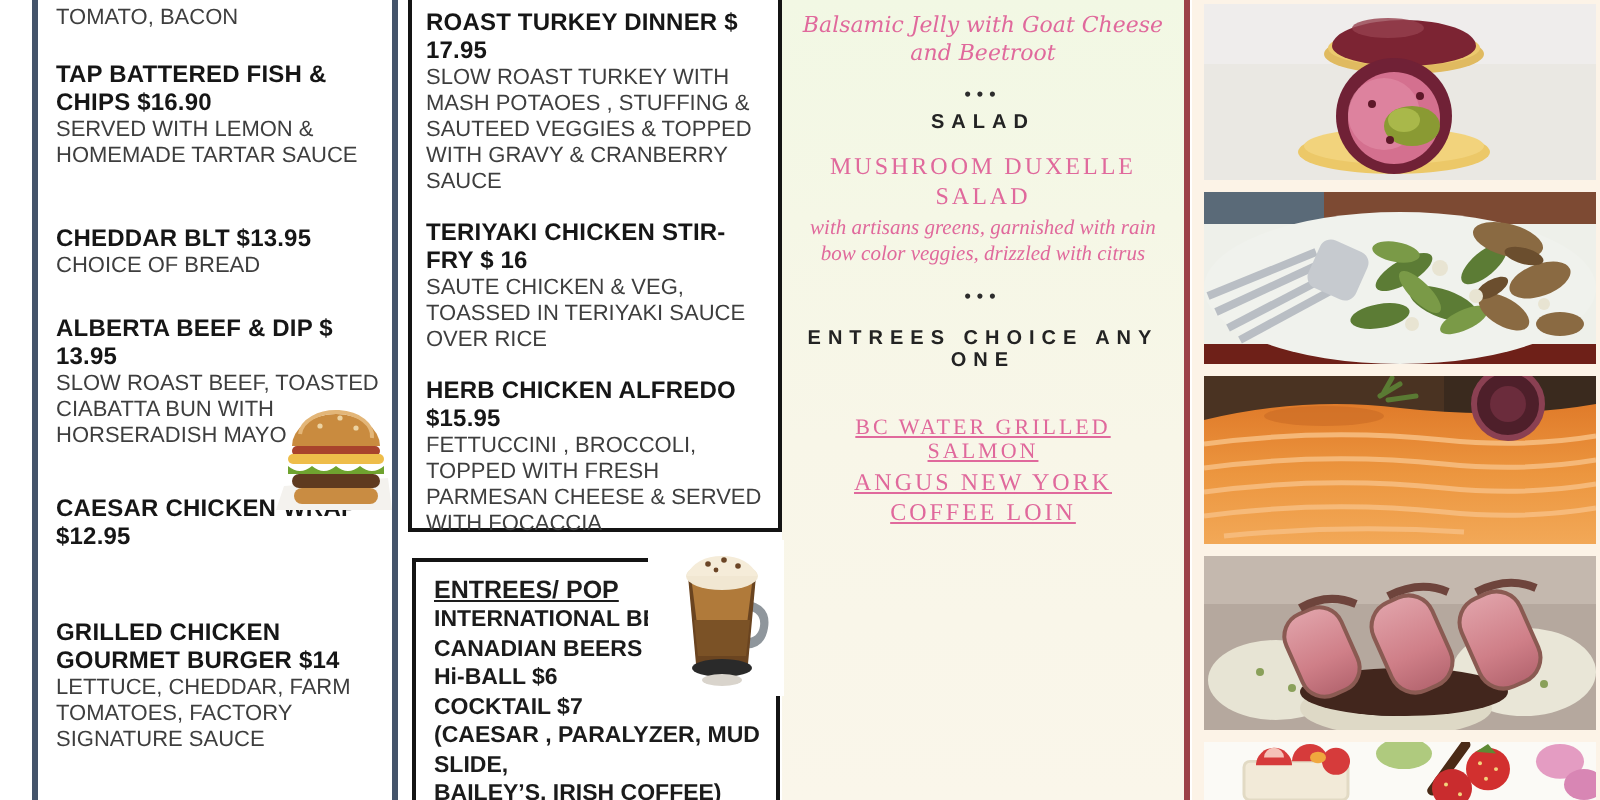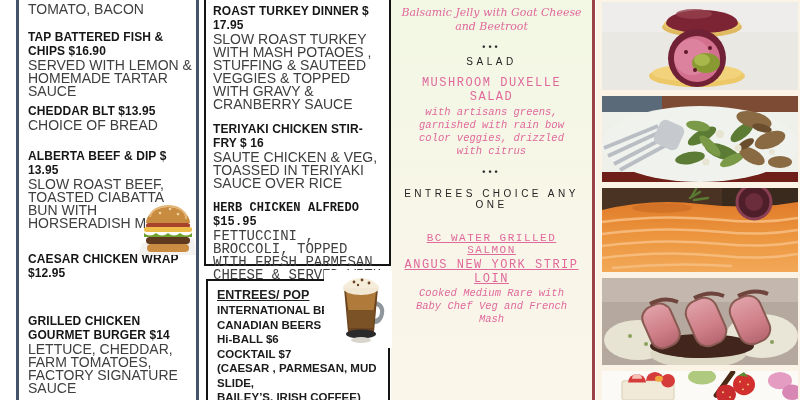--- a/index.html
+++ b/index.html
@@ -13,21 +13,21 @@
     width:800px;height:400px;position:relative;overflow:hidden;background:#ffffff;
     font-family:"Liberation Sans",sans-serif;color:var(--ink);
   }
   
   .left-col{
     position:absolute;left:16px;top:-6px;bottom:-6px;width:183px;box-sizing:border-box;
     border-left:3px solid var(--border-blue);border-right:3px solid var(--border-blue);
     background:#fff;padding:8px 4px 0 9px;
   }
   .item-title{font-weight:bold;font-size:12px;line-height:14px;color:#161616;letter-spacing:.1px;}
-  .item-desc{font-size:14px;line-height:13px;color:#3e3e3e;margin-top:1px;}
+  .item-desc{font-size:11px;line-height:13px;color:#3e3e3e;margin-top:1px;}
   .menu-item{margin-top:13px;}
   
   .mid-box1{
     position:absolute;left:204px;top:-6px;width:187px;height:272px;box-sizing:border-box;
     border:2.5px solid #141414;background:#fff;padding:8px 7px 0 7px;
   }
   .mid-box1 .menu-item:first-child{margin-top:0;}
   .mid-box2{
     position:absolute;left:206px;top:279px;width:184px;height:130px;box-sizing:border-box;
     border:2.5px solid #141414;background:#fff;padding:7px 8px 0 9px;
@@ -41,45 +41,45 @@
   .special-panel{
     position:absolute;left:391px;top:0;bottom:0;width:204px;box-sizing:border-box;
     background:linear-gradient(180deg,#f2f8e4 0%,#f8f6e8 55%,#faf6ea 100%);
     border-right:3px solid var(--border-red);
     display:flex;flex-direction:column;align-items:center;text-align:center;
     padding:4px 10px 0 10px;
   }
   .sp-script{font-family:"DejaVu Serif",serif;font-style:italic;color:var(--accent-pink);}
   .sp-course{font-size:11px;line-height:14px;margin-top:2px;}
   .sp-dots{color:#2c2c2c;font-weight:bold;font-size:9px;letter-spacing:3px;line-height:10px;}
-  .sp-header{font-weight:normal;font-size:10px;letter-spacing:3.5px;color:#232323;}
-  .sp-name{font-family:Liberation Mono, monospace;color:var(--accent-pink);font-size:12px;letter-spacing:1.5px;}
+  .sp-header{font-weight:bold;font-size:10px;letter-spacing:3.5px;color:#232323;}
+  .sp-name{font-family:Liberation Serif, serif;color:var(--accent-pink);font-size:12px;letter-spacing:1.5px;}
   .sp-name.u{text-decoration:underline;}
-  .sp-desc{font-family:Liberation Mono, monospace;font-style:italic;color:var(--accent-pink);font-size:10.5px;line-height:13px;}
+  .sp-desc{font-family:Liberation Serif, serif;font-style:italic;color:var(--accent-pink);font-size:10.5px;line-height:13px;}
   
   .photo-strip{
     position:absolute;left:596px;right:0;top:0;bottom:0;background:#fcf3e7;
     padding:2px 2px 0 6px;display:flex;flex-direction:column;gap:6px;box-sizing:border-box;
   }
   .photo{width:196px;flex:0 0 auto;overflow:hidden;}
   .photo svg{display:block;width:100%;height:100%;}
   .ph1{height:88px;} .ph2{height:86px;} .ph3{height:84px;} .ph4{height:87px;} .ph5{flex:1 1 auto;}
 </style>
 </head>
 <body>
 
 <div class="left-col">
   <div class="item-desc">TOMATO, BACON</div>
 
   <div class="menu-item" style="margin-top:14px;">
     <div class="item-title">TAP BATTERED  FISH &amp; CHIPS $16.90</div>
     <div class="item-desc">SERVED WITH LEMON &amp; HOMEMADE TARTAR SAUCE</div>
   </div>
 
-  <div class="menu-item" style="margin-top:6px;">
+  <div class="menu-item" style="margin-top:27px;">
     <div class="item-title">CHEDDAR  BLT  $13.95</div>
     <div class="item-desc">CHOICE OF BREAD</div>
   </div>
 
   <div class="menu-item" style="margin-top:17px;">
     <div class="item-title">ALBERTA BEEF &amp; DIP  $ 13.95</div>
     <div class="item-desc">SLOW ROAST BEEF,  TOASTED CIABATTA BUN WITH HORSERADISH MAYO</div>
   </div>
 
   <div class="menu-item" style="margin-top:22px;">
@@ -111,37 +111,37 @@
 
 <div class="mid-box1">
   <div class="menu-item">
     <div class="item-title">ROAST  TURKEY DINNER $ 17.95</div>
     <div class="item-desc">SLOW ROAST TURKEY WITH MASH POTAOES , STUFFING &amp; SAUTEED VEGGIES &amp; TOPPED WITH GRAVY &amp; CRANBERRY SAUCE</div>
   </div>
   <div class="menu-item" style="margin-top:11px;">
     <div class="item-title">TERIYAKI CHICKEN STIR-FRY  $ 16</div>
     <div class="item-desc">SAUTE CHICKEN &amp; VEG, TOASSED IN TERIYAKI SAUCE OVER RICE</div>
   </div>
-  <div class="menu-item" style="margin-top:11px;font-family:Liberation Mono, monospace;">
+  <div class="menu-item" style="margin-top:11px;">
     <div class="item-title">HERB  CHICKEN ALFREDO  $15.95</div>
     <div class="item-desc">FETTUCCINI , BROCCOLI, TOPPED WITH FRESH PARMESAN CHEESE  &amp; SERVED WITH FOCACCIA</div>
   </div>
   <div class="menu-item" style="margin-top:11px;">
     <div class="item-title">CREAMY BUTTER CHICKEN $17</div>
     <div class="item-desc">ON THE BED OF BASMATI RICE, AUTHENTIC IN HOUSE MADE BUTTER SAUCE TOSSED WITH   CHICKEN SERVED WITH NAAN BREAD</div>
   </div>
 </div>
 
 <div class="mid-box2">
   <div class="liquor-title">ENTREES/ POP</div>
   <div class="liquor-line">INTERNATIONAL BEERS  $7</div>
   <div class="liquor-line">CANADIAN BEERS  $6</div>
   <div class="liquor-line">Hi-BALL  $6</div>
   <div class="liquor-line">COCKTAIL $7</div>
-  <div class="liquor-line">(CAESAR , PARMESAN, MUD SLIDE,</div>
+  <div class="liquor-line">(CAESAR , PARALYZER, MUD SLIDE,</div>
   <div class="liquor-line">BAILEY’S, IRISH COFFEE)</div>
 
 </div>
 
 <div class="coffee-img">
   <svg viewBox="0 0 68 76">
     <rect x="0" y="0" width="68" height="76" fill="#ffffff"></rect>
     <path d="M48,30 q14,2 12,14 q-2,12 -14,10 l1,-5 q8,1 9,-6 q1,-8 -9,-8 z" fill="#8f969c"></path>
     <polygon points="20,18 54,18 50,62 24,62" fill="#6a4420"></polygon>
     <polygon points="22,22 52,22 49,46 25,46" fill="#b07a3a"></polygon>
@@ -159,22 +159,21 @@
 
 <div class="special-panel">
   <div class="sp-script sp-course">Balsamic Jelly with Goat Cheese and Beetroot</div>
   <div class="sp-dots" style="margin-top:8px;">•••</div>
   <div class="sp-header" style="margin-top:4px;">SALAD</div>
   <div class="sp-name" style="margin-top:9px;">MUSHROOM DUXELLE SALAD</div>
   <div class="sp-desc" style="margin-top:2px;max-width:175px;">with artisans greens, garnished with rain bow color veggies, drizzled with citrus</div>
   <div class="sp-dots" style="margin-top:9px;">•••</div>
   <div class="sp-header" style="margin-top:11px;">ENTREES CHOICE ANY ONE</div>
   <div class="sp-name u" style="margin-top:22px;font-size:11px;">BC WATER GRILLED SALMON</div>
-  <div class="sp-name u" style="margin-top:2px;">ANGUS NEW YORK STRIP LOIN</div>
-  <div class="sp-desc" style="margin-top:1px;max-width:170px;">Cooked Medium Rare with Baby Chef Veg   and French Mash</div>
+  <div class="sp-name u" style="margin-top:2px;">ANGUS NEW YORK COFFEE LOIN</div>
 
 </div>
 
 <div class="photo-strip">
 
   <div class="photo ph1">
     <svg viewBox="0 0 196 88" preserveAspectRatio="none">
       <rect width="196" height="88" fill="#eae8e3"></rect>
       <rect width="196" height="30" fill="#efedec"></rect>
       <ellipse cx="100" cy="25" rx="40" ry="10" fill="#e0ba60"></ellipse>

